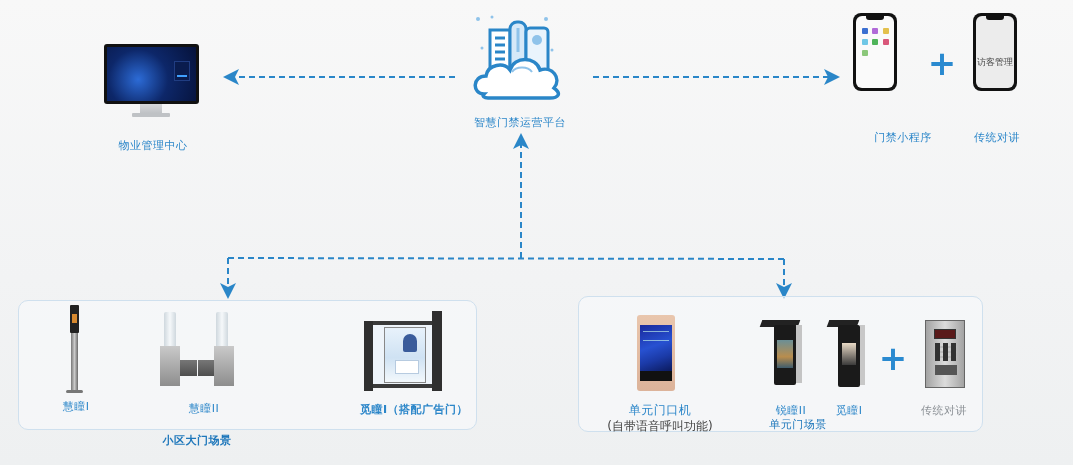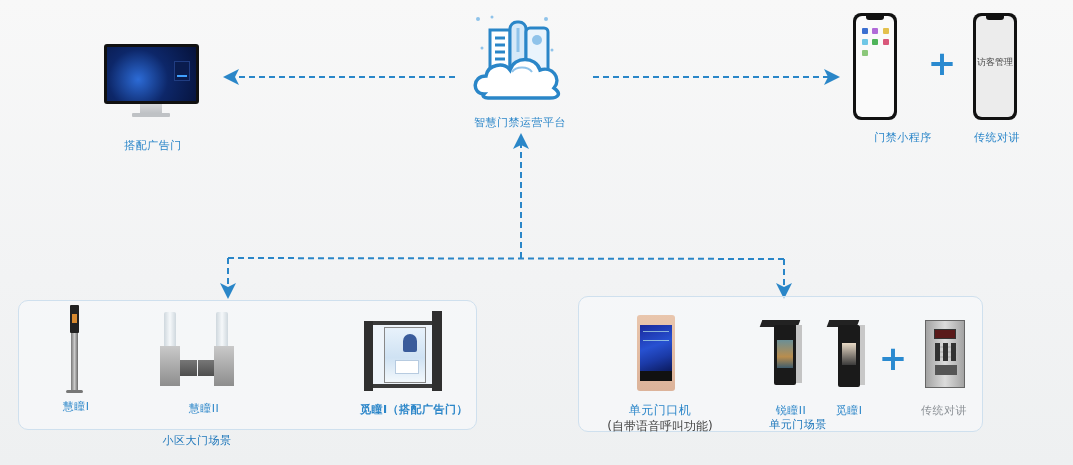--- a/index.html
+++ b/index.html
@@ -26,21 +26,21 @@
 
   
   .monitor { left: 104px; top: 44px; width: 95px; height: 60px; background: #111; border-radius: 3px; padding: 3px; }
   .monitor .scr { width: 100%; height: 100%; background: radial-gradient(circle at 35% 60%, #2c6bd6 0%, #0d2769 45%, #06123a 100%); position: relative; }
   .monitor .login { position: absolute; right: 6px; top: 14px; width: 16px; height: 20px; background: #0a1c4e; border: 1px solid #203d82; }
   .monitor .login::after { content:""; position:absolute; left:2px; right:2px; bottom:3px; height:2px; background:#3fa0ff; }
   .stand { left: 140px; top: 104px; width: 22px; height: 10px; background: linear-gradient(#d7d9db,#bdc0c3); }
   .base { left: 132px; top: 113px; width: 38px; height: 4px; background: #bfc2c5; border-radius: 1px; }
 
   
-  .phone { position: absolute; width: 44px; height: 107px; background: #111; border-radius: 8px; padding: 3px; }
+  .phone { position: absolute; width: 44px; height: 78px; background: #111; border-radius: 8px; padding: 3px; }
   .phone .in { width: 100%; height: 100%; background: #fafafa; border-radius: 6px; position: relative; overflow: hidden; }
   .phone .notch { position: absolute; left: 50%; top: 0; width: 18px; height: 4px; background: #111; border-radius: 0 0 3px 3px; transform: translateX(-50%); }
   .phone .ic { position: absolute; width: 6px; height: 6px; border-radius: 1px; }
   .phone .txt { position: absolute; left: 0; right: 0; top: 40px; text-align: center; font-size: 9px; color: #444; }
 
   
   .pole { left: 71px; top: 305px; width: 7px; height: 88px; background: linear-gradient(90deg,#777,#c9c9c9,#6a6a6a); border-radius: 2px; }
   .pole-head { left: 70px; top: 305px; width: 9px; height: 28px; background: #222; border-radius: 1px; }
   .pole-head::after { content:""; position:absolute; left:2px; top:9px; width:5px; height:9px; background:#d7892f; }
   .pole-base { left: 66px; top: 390px; width: 17px; height: 3px; background: #777; border-radius: 2px; }
@@ -109,21 +109,21 @@
 
 <div>
   <div class="abs monitor">
       <div class="scr">
         <div class="login"></div>
       </div>
     </div>
   <div class="abs stand"></div>
   <div class="abs base"></div>
 </div>
-<div class="label" style="left:153px;top:138px;">搭配广告门</div>
+<div class="label" style="left:153px;top:138px;">物业管理中心</div>
 
 <div class="phone" style="left:853px;top:13px;">
   <div class="in">
     <div class="notch"></div>
     <div class="ic" style="left:6px;top:12px;background:#3b6fd1;"></div>
     <div class="ic" style="left:16px;top:12px;background:#b06ad8;"></div>
     <div class="ic" style="left:27px;top:12px;background:#e3c04c;"></div>
     <div class="ic" style="left:6px;top:23px;background:#6fc7e6;"></div>
     <div class="ic" style="left:16px;top:23px;background:#4fb45a;"></div>
     <div class="ic" style="left:27px;top:23px;background:#d9577a;"></div>
@@ -162,21 +162,21 @@
 <div class="label" style="left:204px;top:401px;">慧瞳II</div>
 
 <div>
   <div class="abs gate-frame"></div>
   <div class="gate-post" style="left:364px;top:321px;width:9px;height:70px;"></div>
   <div class="gate-post" style="left:432px;top:311px;width:10px;height:80px;"></div>
   <div class="gate-ad"></div>
 </div>
 <div class="label" style="left:414px;top:402px;font-weight:bold;">觅瞳I（搭配广告门）</div>
 
-<div class="label strong" style="left:197px;top:433px;font-weight:normal;">小区大门场景</div>
+<div class="label strong" style="left:197px;top:433px;font-weight:bold;">小区大门场景</div>
 
 <div class="panel" style="left:578px;top:296px;width:405px;height:136px;"></div>
 
 <div class="abs door-panel">
     <div class="s"></div>
     <div class="k"></div>
   </div>
 <div class="label" style="left:660px;top:402px;font-size:12px;">单元门口机</div>
 <div class="sublabel" style="left:660px;top:418px;">(自带语音呼叫功能)</div>
 

